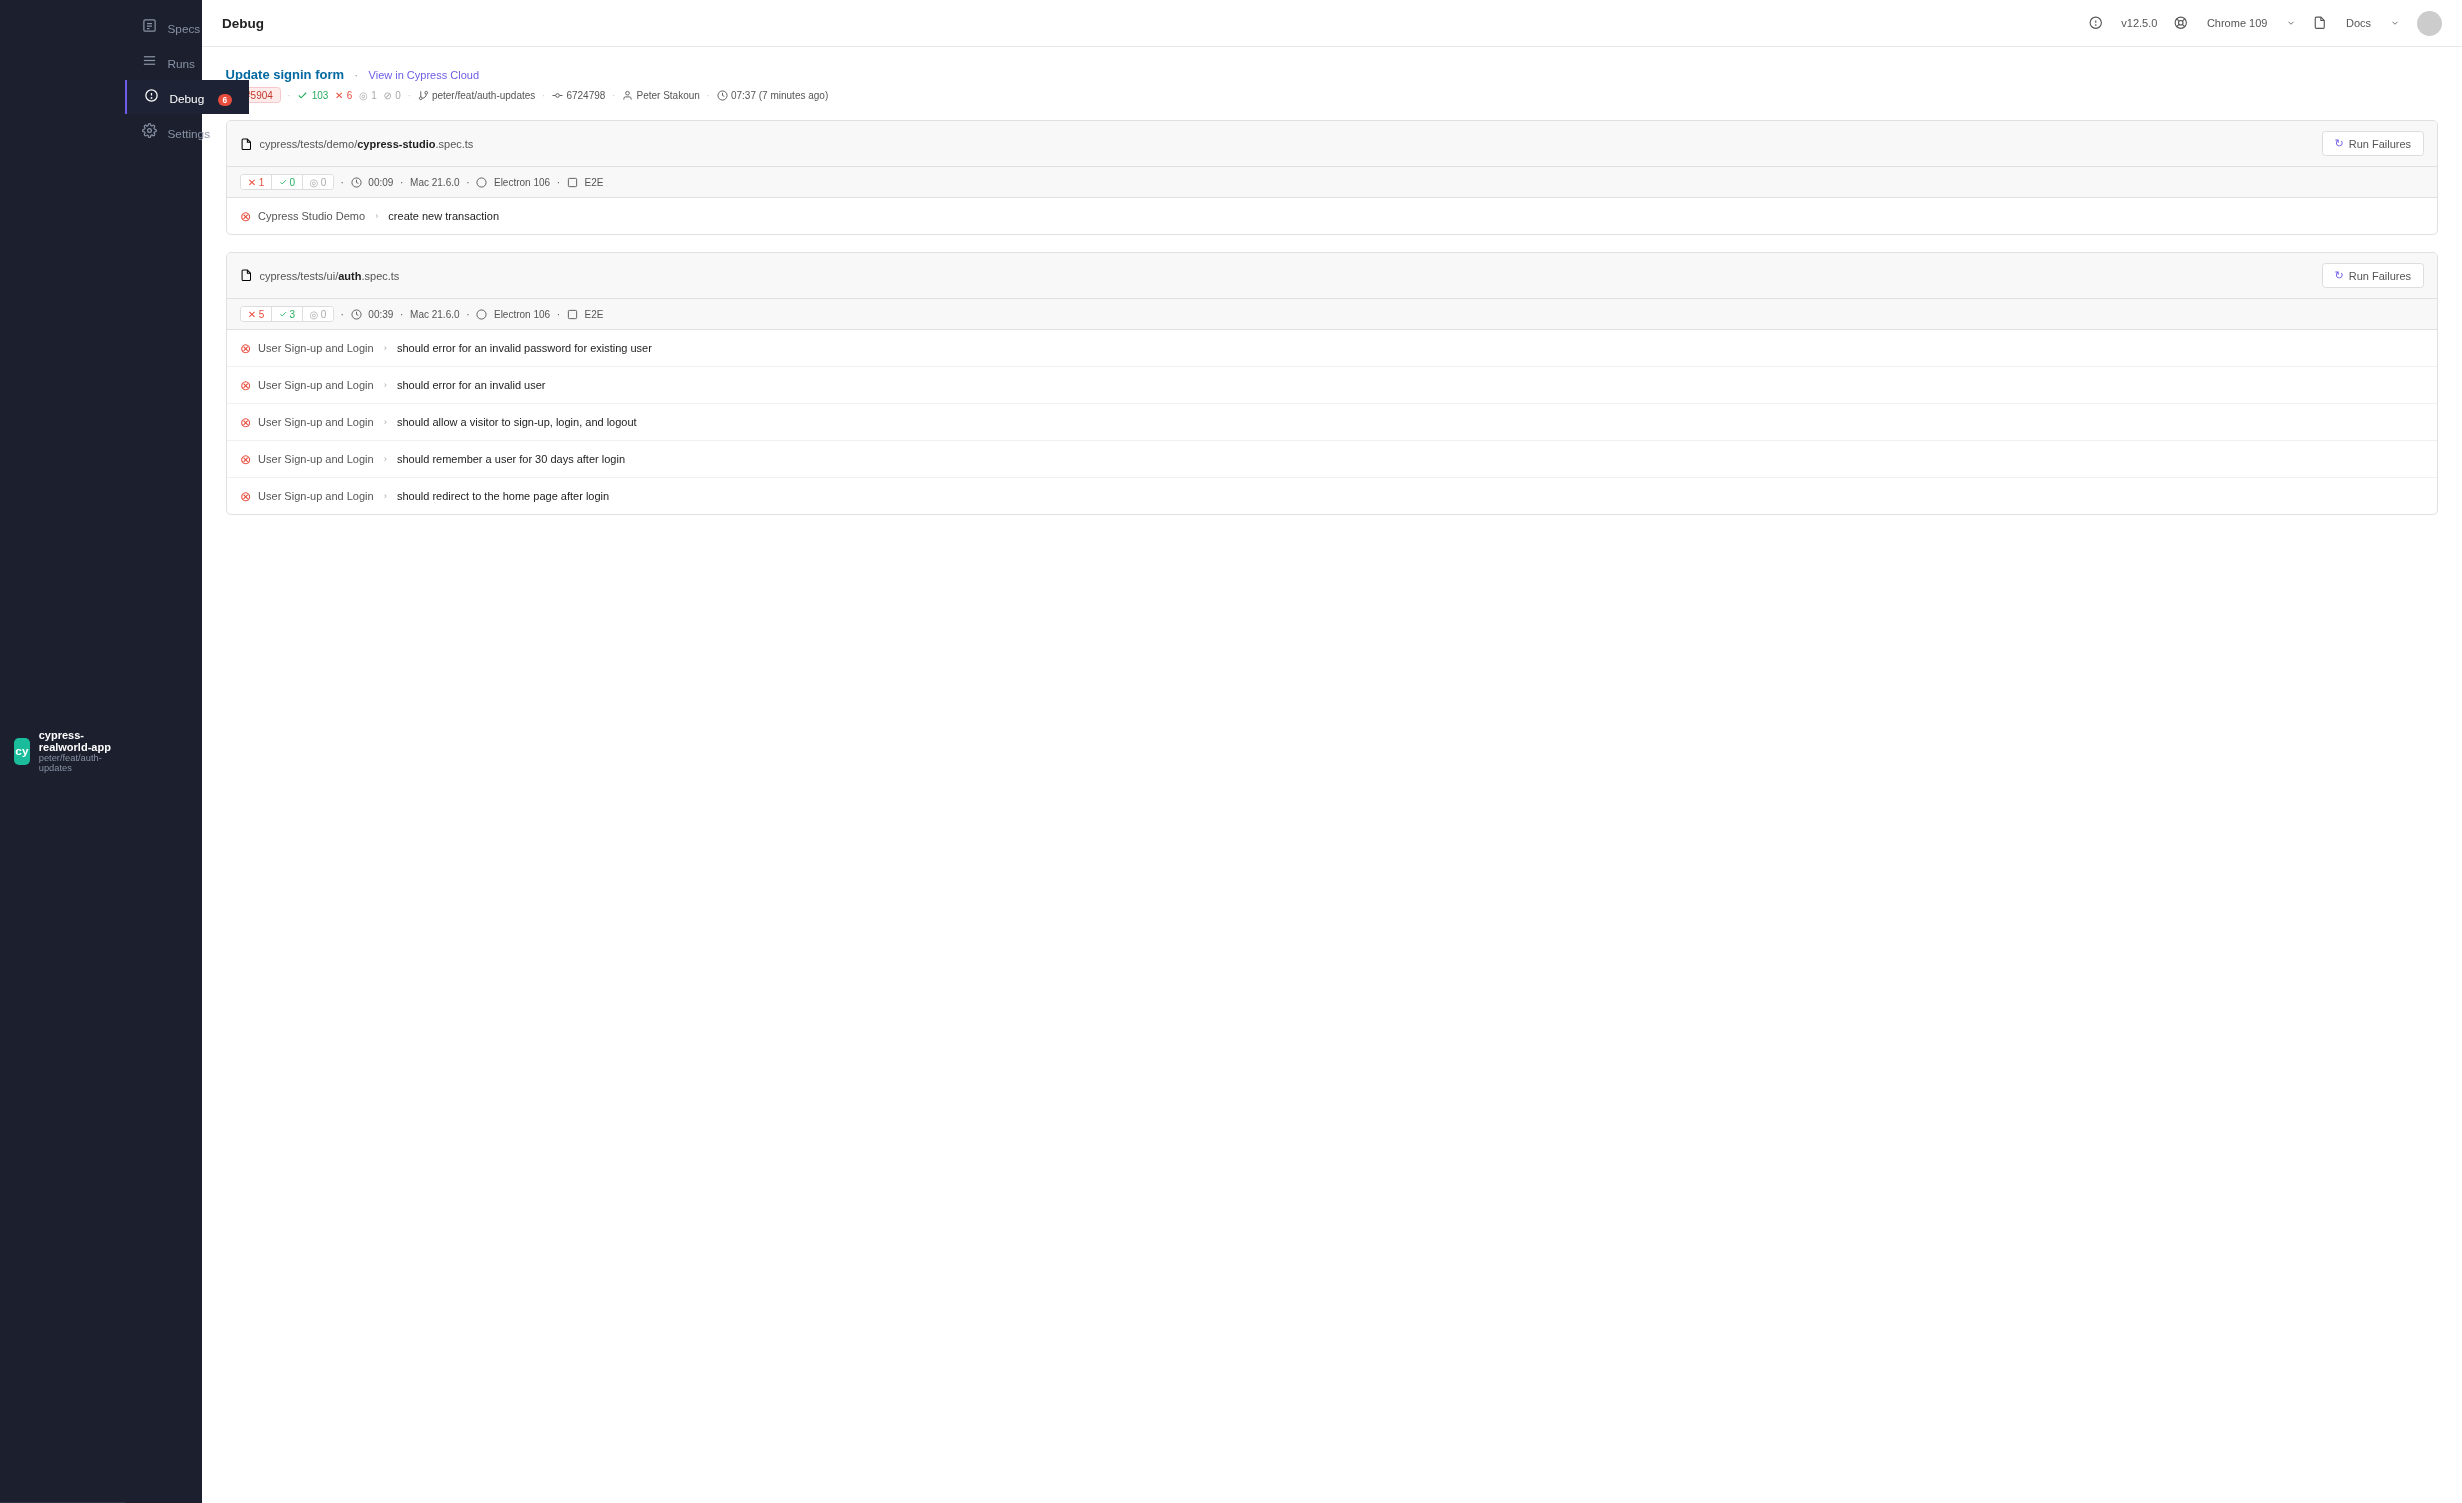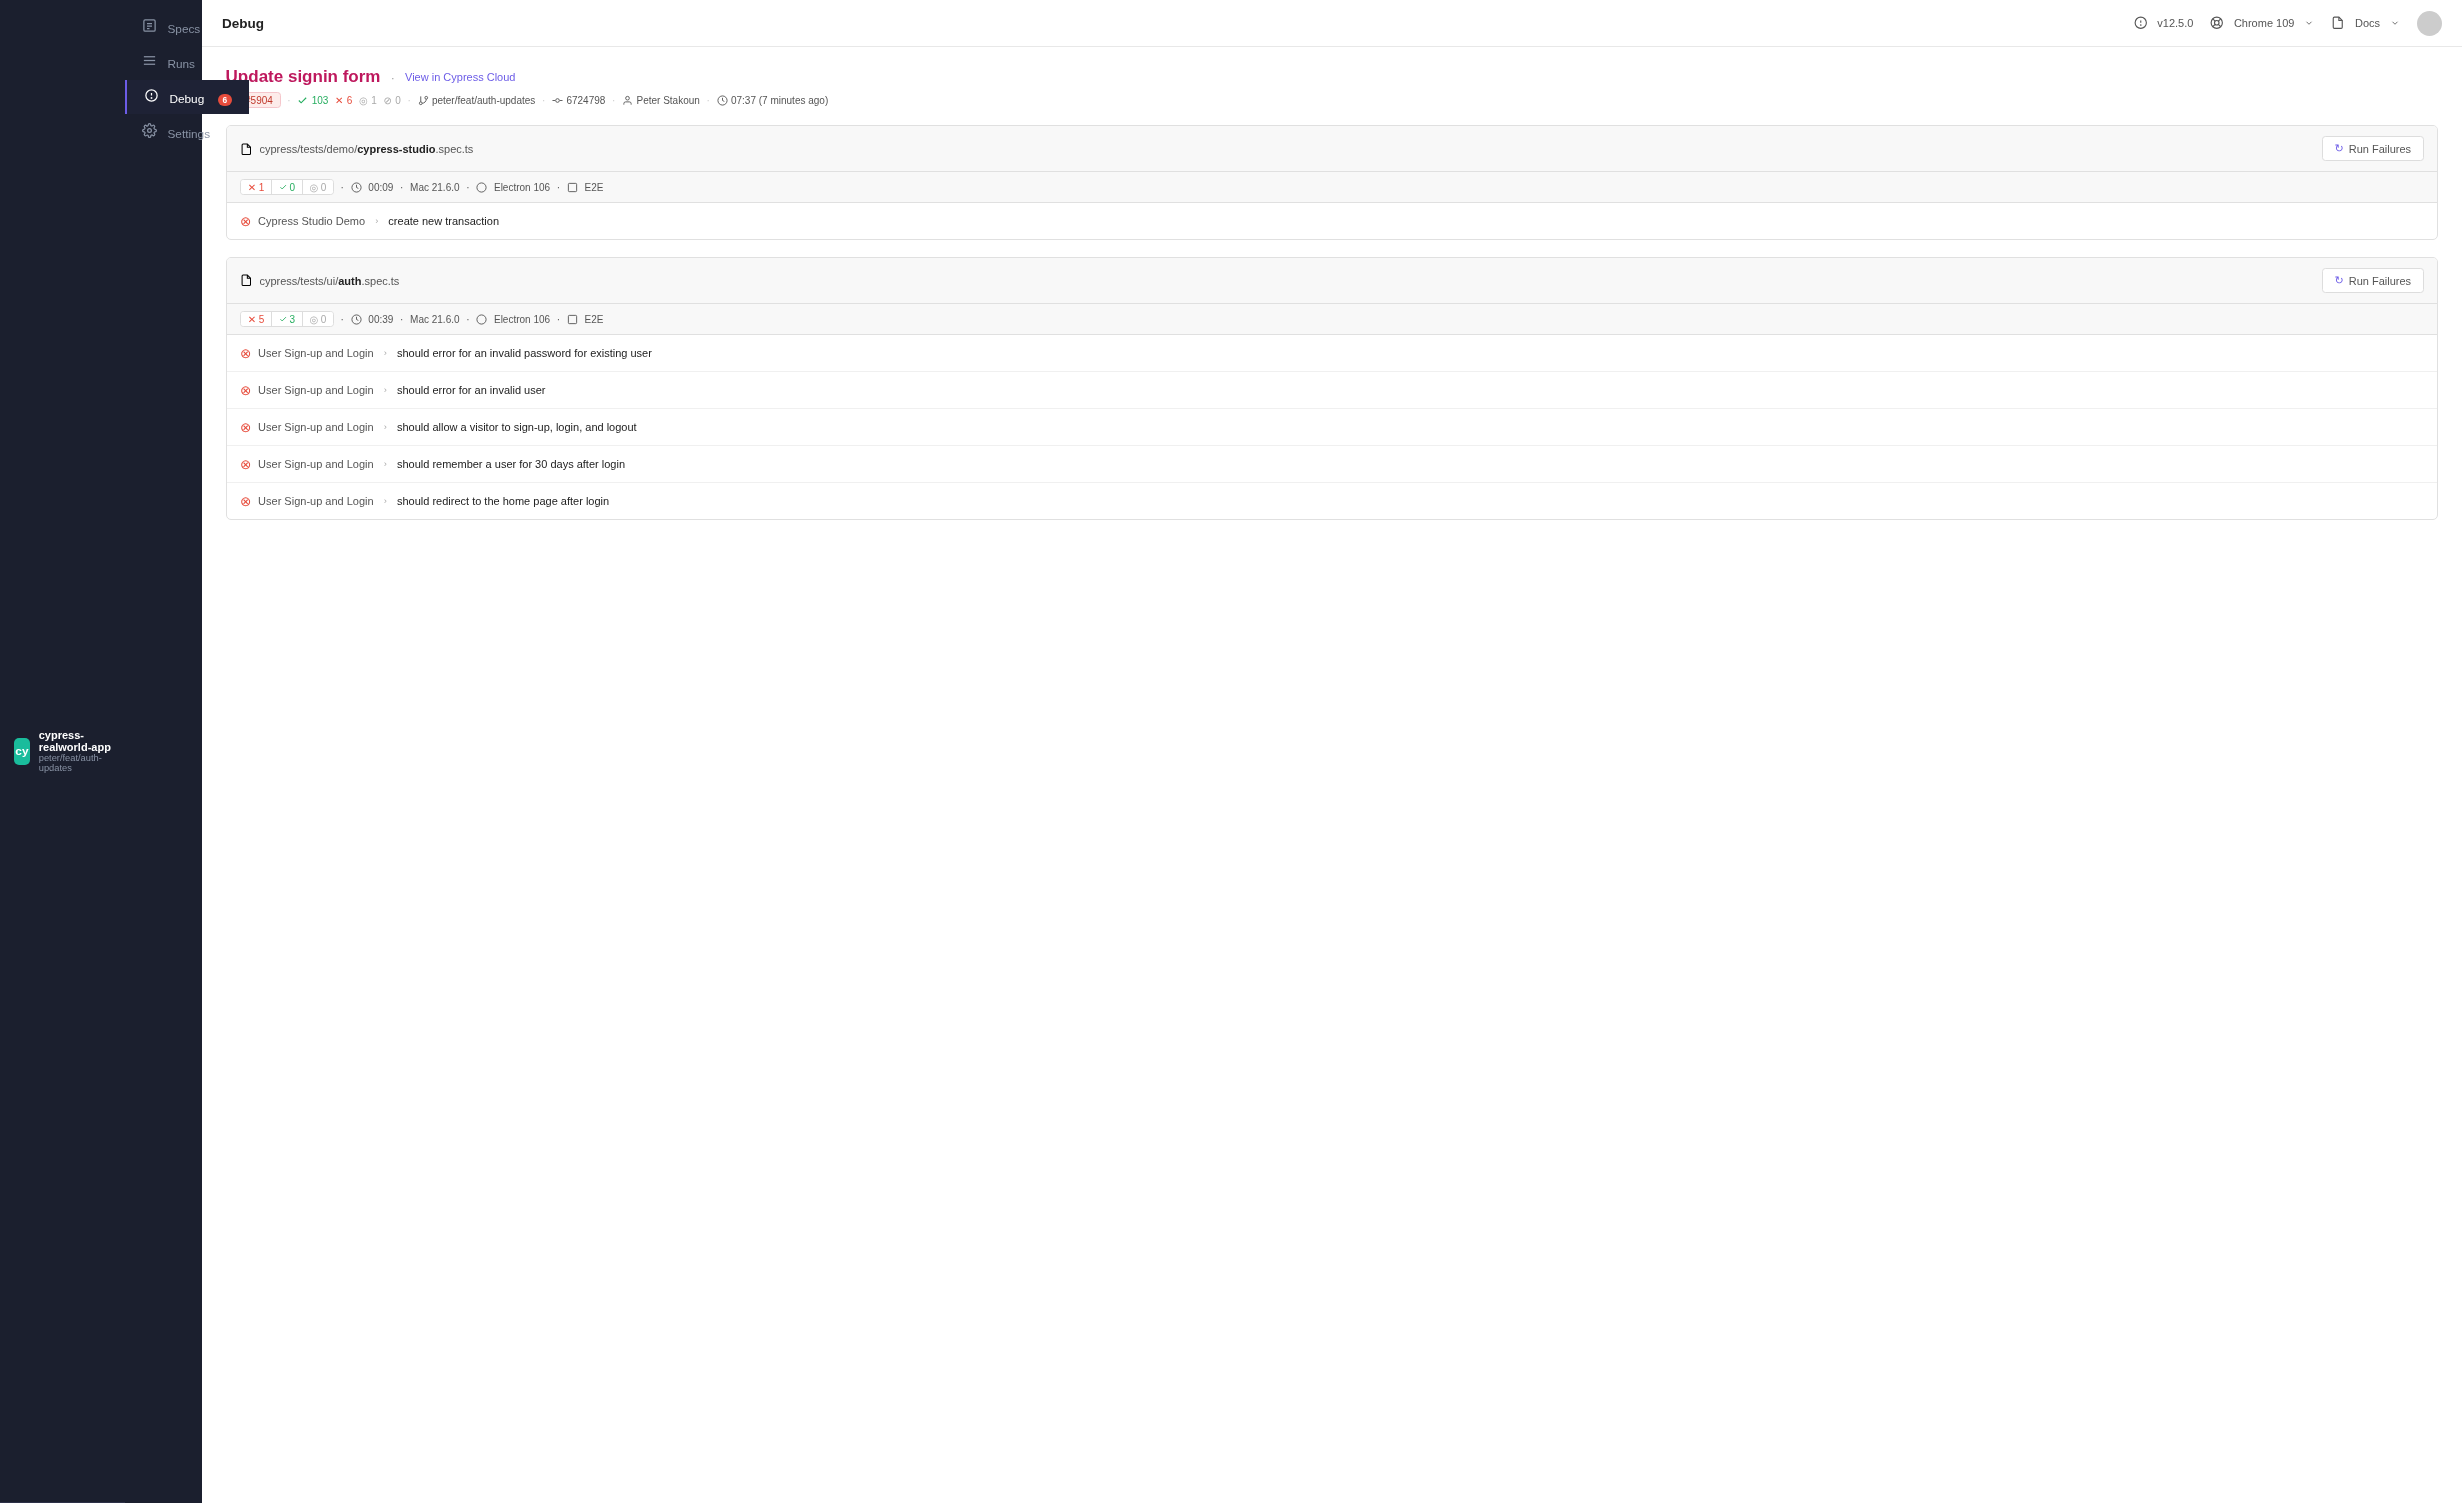--- a/index.html
+++ b/index.html
@@ -101,21 +101,21 @@
       padding: 0 20px;
       height: 47px;
       border-bottom: 0.8px solid #e8e8e8;
       background: #fff;
       gap: 17px;
     }
     .topbar-title { font-size: 13.5px; font-weight: 600; color: #222; flex: 1; }
     .topbar-item {
       display: flex;
       align-items: center;
-      gap: 10px;
+      gap: 19px;
       font-size: 11px;
       color: #555;
       cursor: pointer;
     }
     .topbar-avatar {
       width: 25px;
       height: 25px;
       background: #ccc;
       border-radius: 50%;
     }
@@ -126,21 +126,21 @@
       flex: 1;
     }
 
     
     .run-header {
       display: flex;
       align-items: center;
       gap: 10px;
       margin-bottom: 5px;
     }
-    .run-title { font-size: 17px; font-weight: 600; color: #be185d; }
+    .run-title { font-size: 13px; font-weight: 600; color: #0369a1; }
     .view-cloud-link {
       color: #6c5ce7;
       font-size: 11px;
       cursor: pointer;
       text-decoration: none;
     }
 
     
     .run-meta {
       display: flex;

